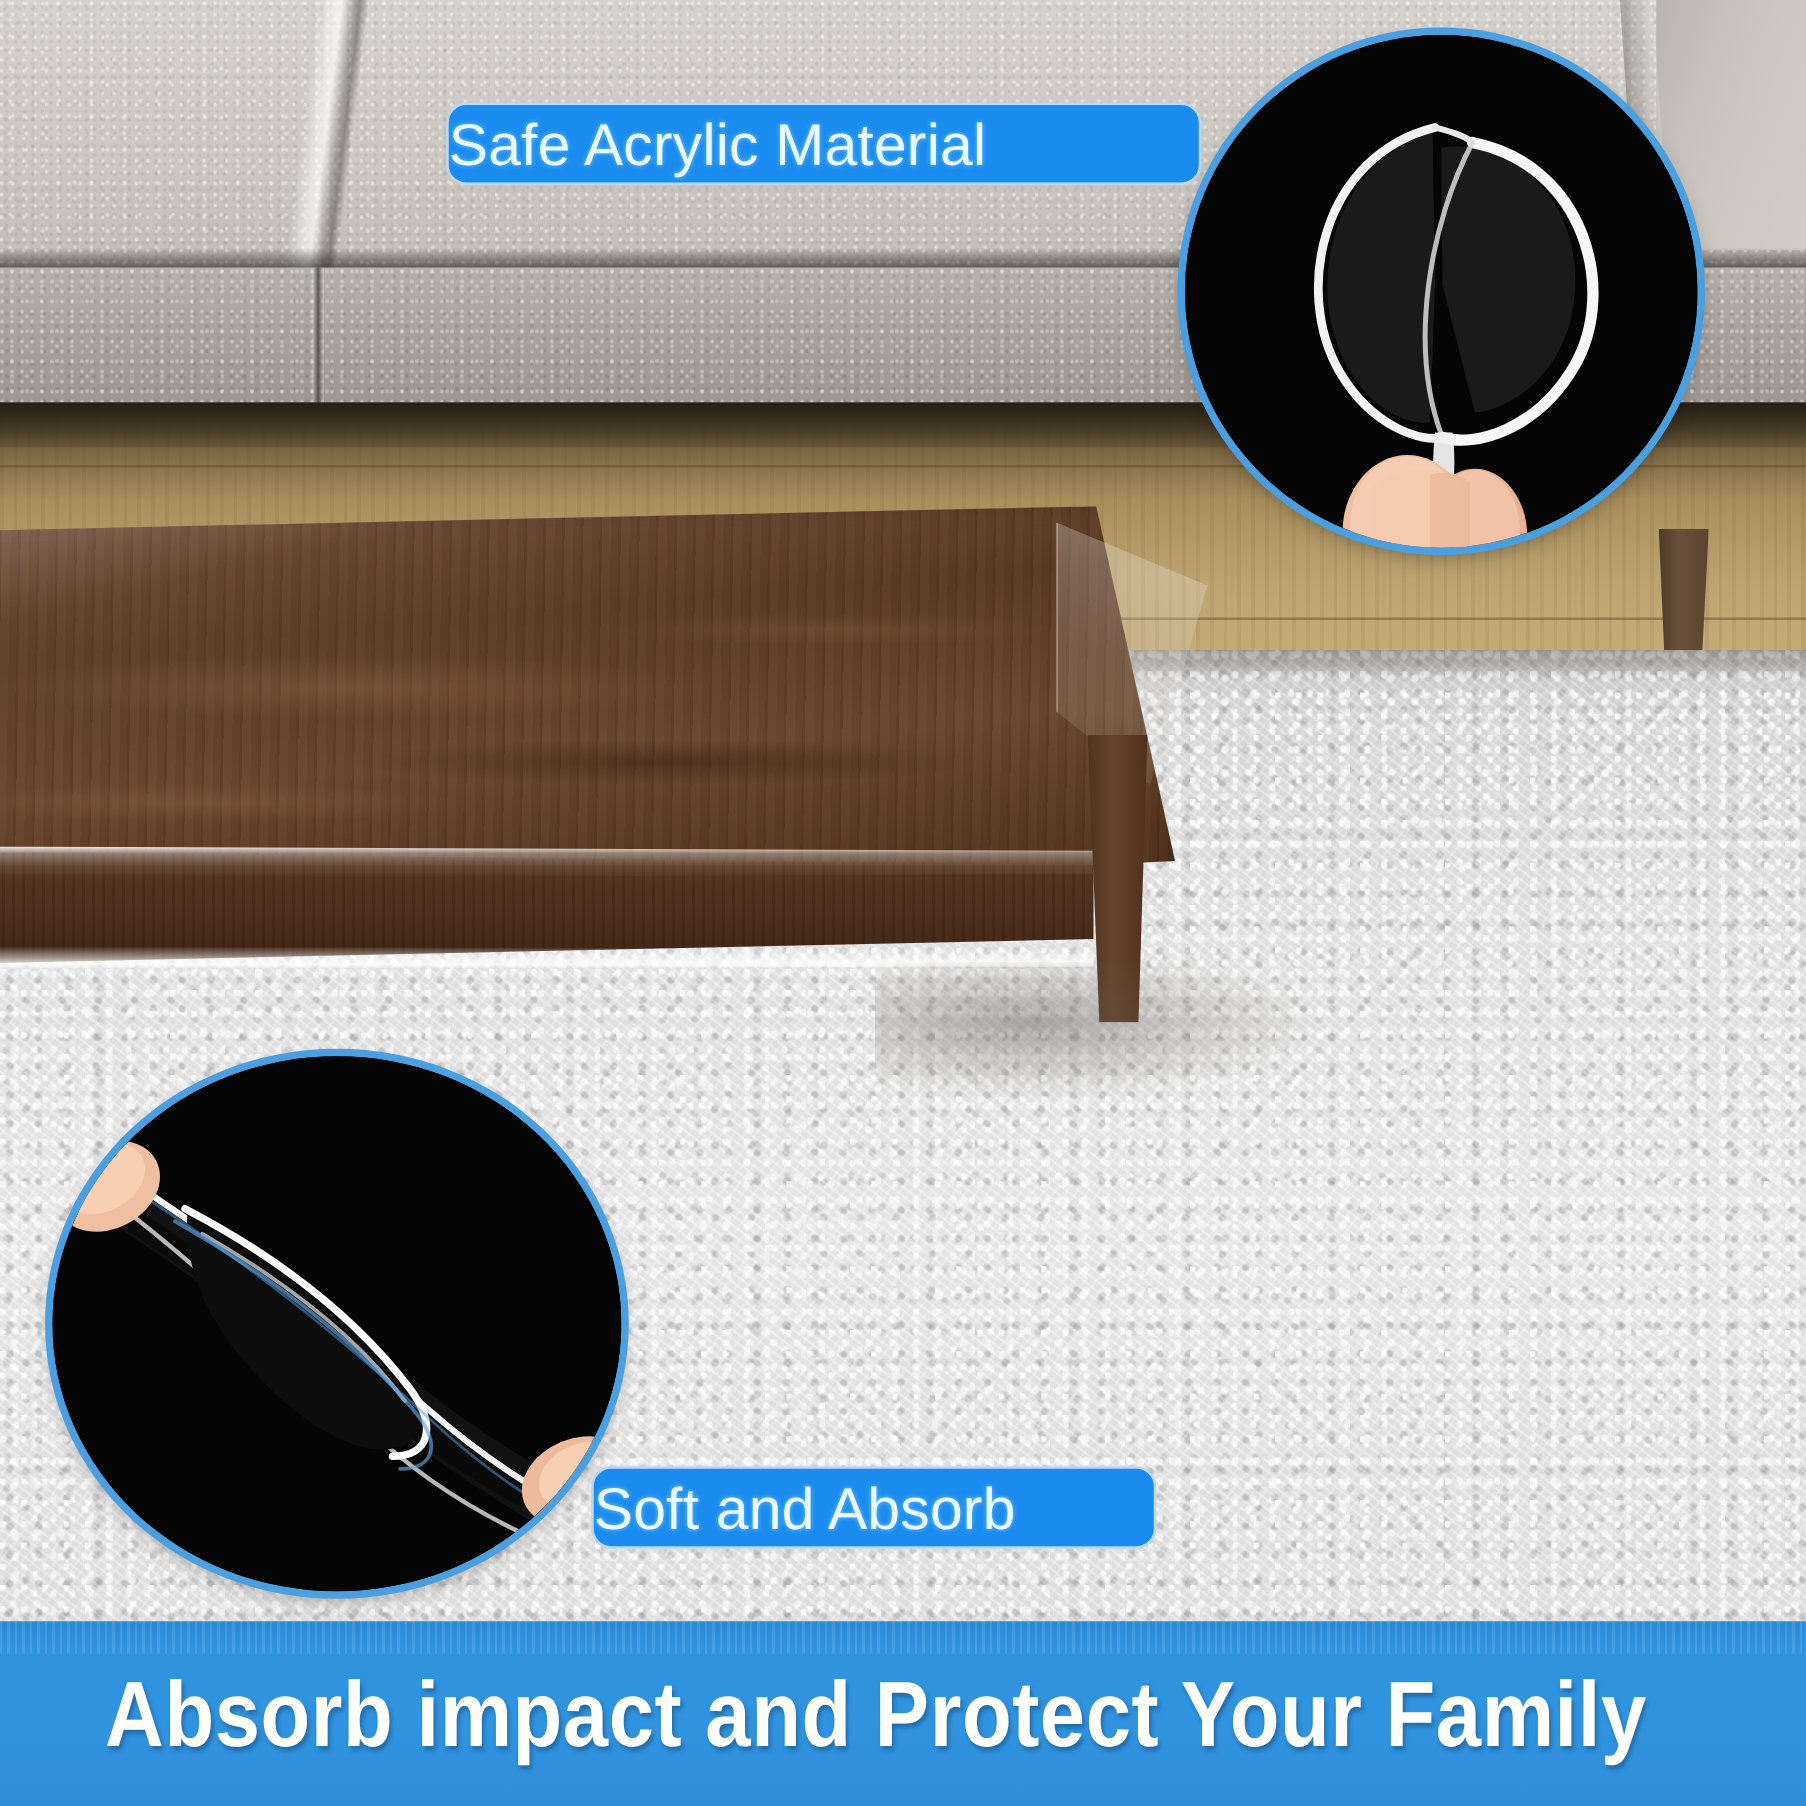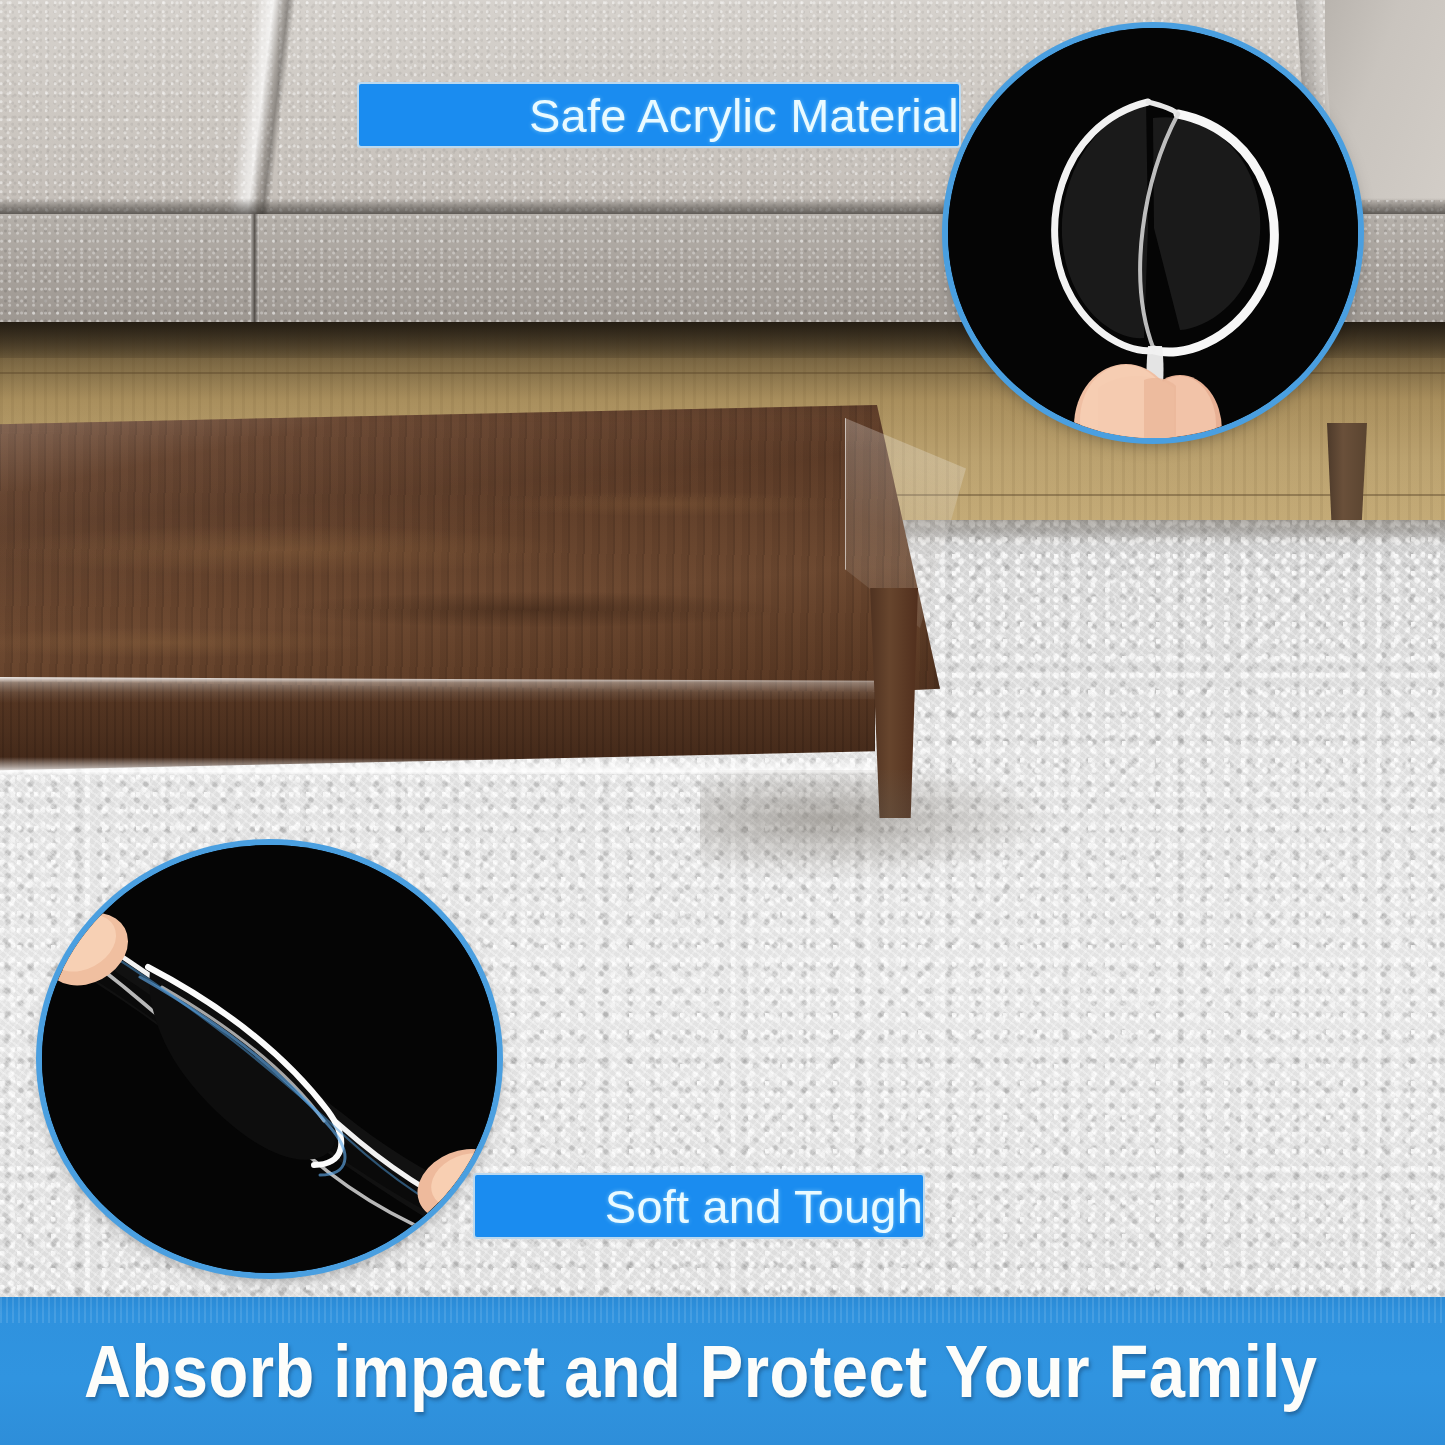--- a/index.html
+++ b/index.html
@@ -272,25 +272,25 @@
     left: 42px; top: 845px;
     width: 455px; height: 428px;
   }
   .inset svg { display:block; width:100%; height:100%; }
 
   
   .badge {
     position:absolute;
     background: #1a8cf0;
     color: #e9faff;
-    border-radius: 4px;
+    border-radius: 16px;
     border: 2px solid #bcd9ef;
     display:flex;
     align-items:center;
-    justify-content:flex-end;
+    justify-content:flex-start;
     white-space: nowrap;
     font-weight: 400;
     letter-spacing: .2px;
     text-shadow: 0 0 4px rgba(180,235,255,.55);
   }
   .badge-top {
     left: 357px; top: 82px;
     width: 600px; height: 62px;
     font-size: 47px;
   }
@@ -424,21 +424,21 @@
         <ellipse cx="436" cy="372" rx="34" ry="26" fill="#f2c2a5" transform="rotate(-22 436 372)"></ellipse>
       </g>
     </svg>
   </div>
 
   <div class="badge badge-top">
     <span>Safe Acrylic Material</span>
   </div>
 
   <div class="badge badge-bottom">
-    <span>Soft and Tough</span>
+    <span>Soft and Absorb</span>
   </div>
 
   <div class="banner">
     <div class="banner-noise"></div>
     <div class="banner-text">Absorb impact and Protect Your Family</div>
   </div>
 
 </div>
 
 </body></html>

